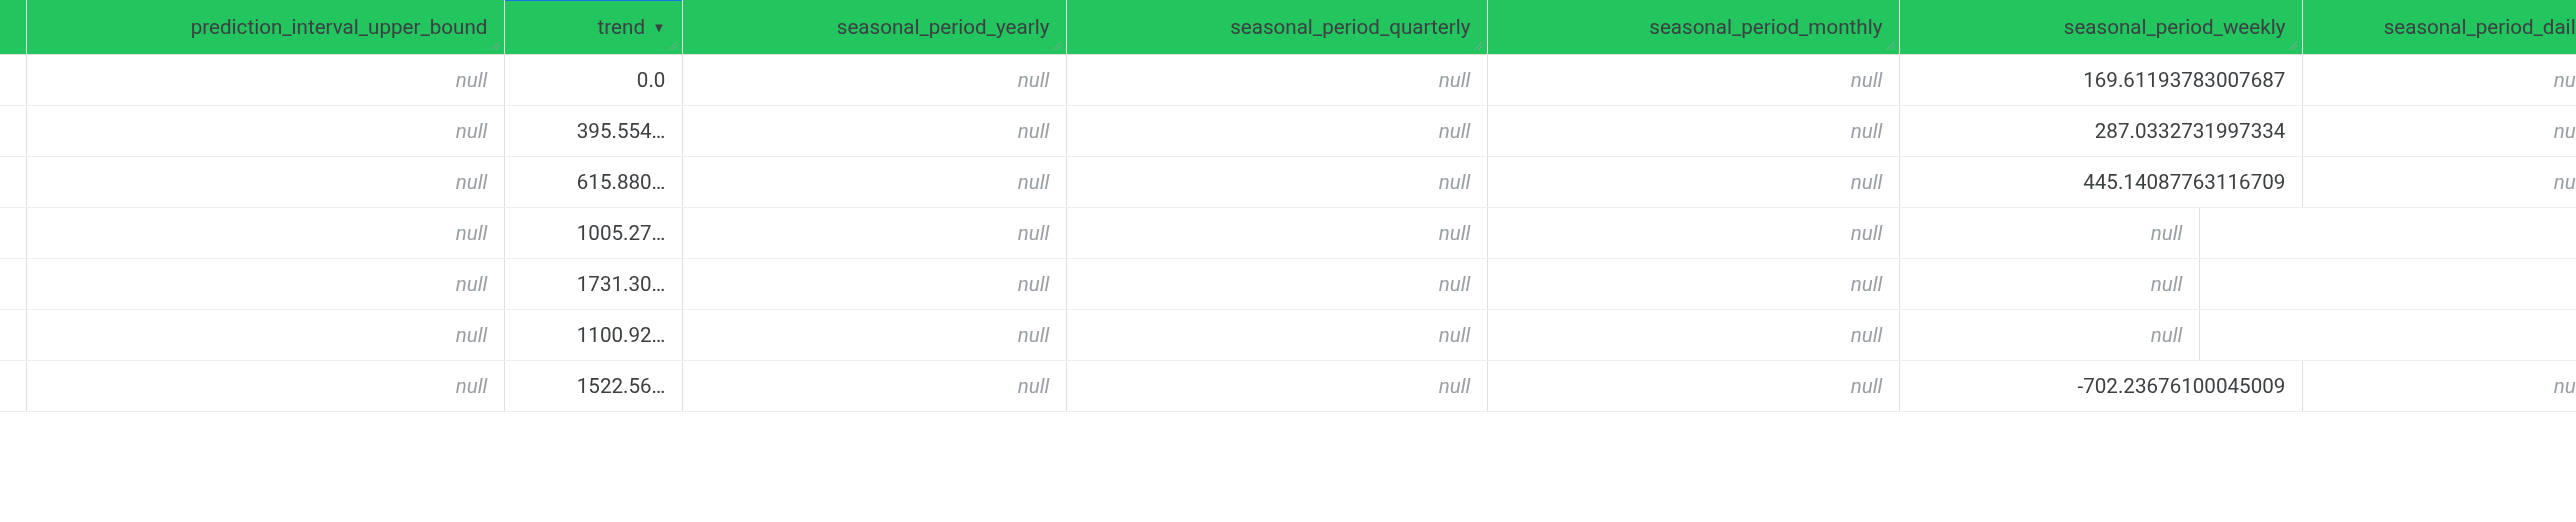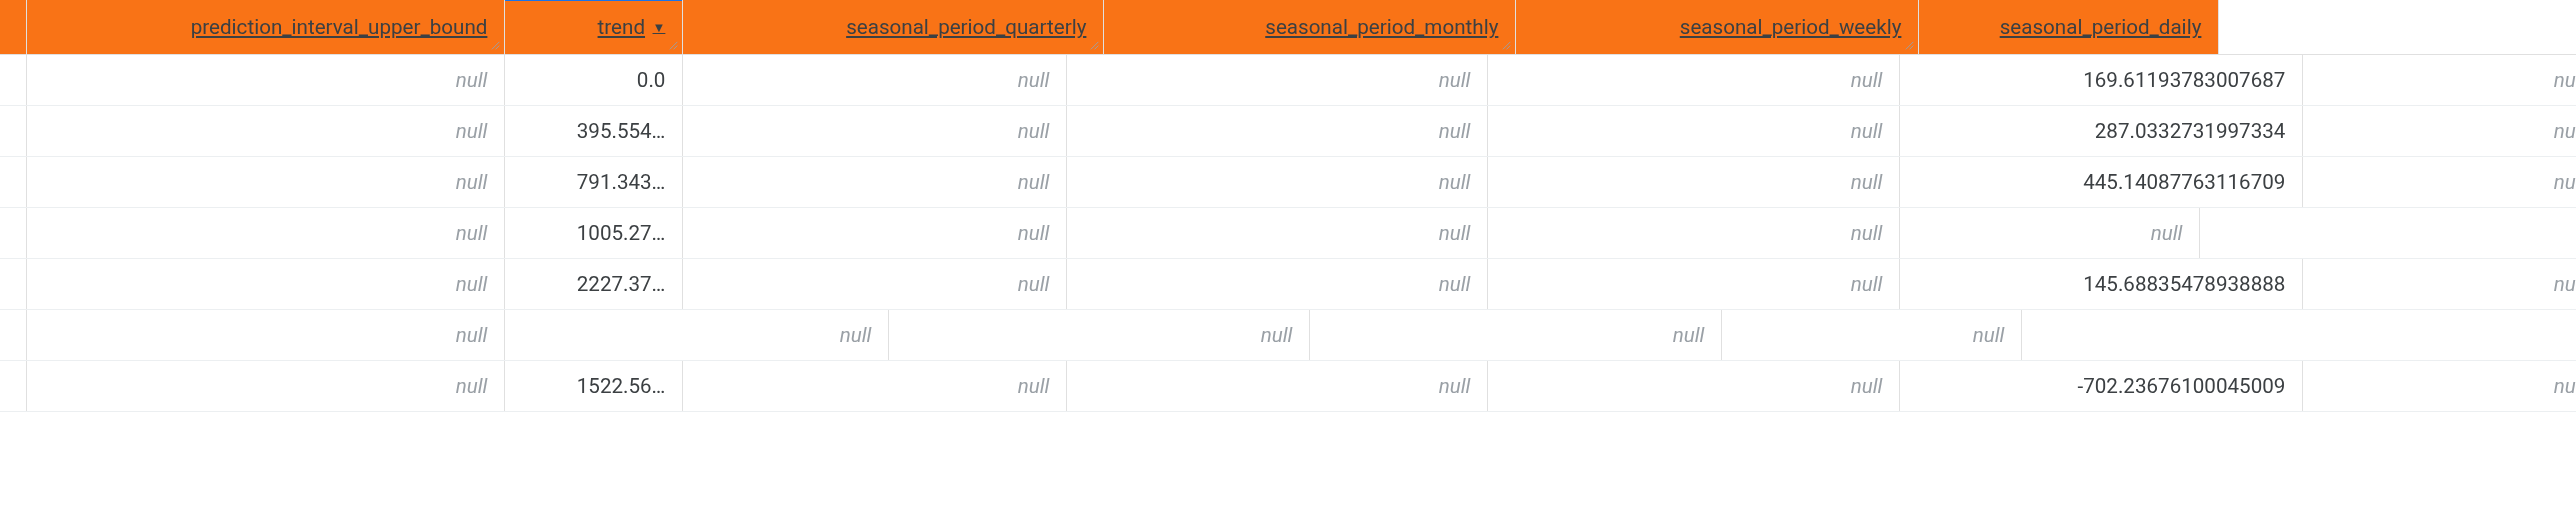--- a/index.html
+++ b/index.html
@@ -26,22 +26,21 @@
   }
   .gutter { flex: 0 0 19px; border-right:0.9px solid #e0e0e0;}
   .th {
     color: #3c4043;
     font-weight: 400;
     padding-top: 15px;
     padding-bottom: 15px;
     display: flex;
     align-items: center;
     justify-content: flex-end;
-    background: #f97316;
-    text-decoration: underline;
+    background: #22c55e;
   }
   .th .label { flex: 0 1 auto; }
   .th.sorted { position: relative; }
   .th.sorted::before {
     content:"";
     position:absolute;
     top:-1.9px; left:0; right:0;
     height:2.8px;
     background:#1a73e8;
   }
@@ -90,20 +89,29 @@
         <span class="label">trend</span>
         <span class="sort-icon">▼</span>
         <span class="resize">
             <svg width="11.2" height="11.2" viewBox="0 0 12 12">
               <line x1="2" y1="10" x2="10" y2="2" stroke="#9aa0a6" stroke-width="1"></line>
               <line x1="6" y1="10" x2="10" y2="6" stroke="#9aa0a6" stroke-width="1"></line>
             </svg>
           </span>
       </div>
 
+      <div class="th c2">
+        <span class="label">seasonal_period_yearly</span>
+        <span class="resize">
+            <svg width="11.2" height="11.2" viewBox="0 0 12 12">
+              <line x1="2" y1="10" x2="10" y2="2" stroke="#9aa0a6" stroke-width="1"></line>
+              <line x1="6" y1="10" x2="10" y2="6" stroke="#9aa0a6" stroke-width="1"></line>
+            </svg>
+          </span>
+      </div>
 
       <div class="th c3">
         <span class="label">seasonal_period_quarterly</span>
         <span class="resize">
             <svg width="11.2" height="11.2" viewBox="0 0 12 12">
               <line x1="2" y1="10" x2="10" y2="2" stroke="#9aa0a6" stroke-width="1"></line>
               <line x1="6" y1="10" x2="10" y2="6" stroke="#9aa0a6" stroke-width="1"></line>
             </svg>
           </span>
       </div>
@@ -152,49 +160,49 @@
         <div class="td c1">395.554…</div>
         <div class="td c2"><span class="null">null</span></div>
         <div class="td c3"><span class="null">null</span></div>
         <div class="td c4"><span class="null">null</span></div>
         <div class="td c5">287.0332731997334</div>
         <div class="td c6"><span class="null">null</span></div>
       </div>
       <div class="tr">
         <div class="gutter td"></div>
         <div class="td c0"><span class="null">null</span></div>
-        <div class="td c1">791.343…</div>
+        <div class="td c1">615.880…</div>
         <div class="td c2"><span class="null">null</span></div>
         <div class="td c3"><span class="null">null</span></div>
         <div class="td c4"><span class="null">null</span></div>
         <div class="td c5">445.14087763116709</div>
         <div class="td c6"><span class="null">null</span></div>
       </div>
       <div class="tr">
         <div class="gutter td"></div>
         <div class="td c0"><span class="null">null</span></div>
         <div class="td c1">1005.27…</div>
         <div class="td c2"><span class="null">null</span></div>
         <div class="td c3"><span class="null">null</span></div>
         <div class="td c4"><span class="null">null</span></div>
         <div class="td c6"><span class="null">null</span></div>
       </div>
       <div class="tr">
         <div class="gutter td"></div>
         <div class="td c0"><span class="null">null</span></div>
-        <div class="td c1">2227.37…</div>
-        <div class="td c2"><span class="null">null</span></div>
-        <div class="td c3"><span class="null">null</span></div>
-        <div class="td c4"><span class="null">null</span></div>
-        <div class="td c5">145.68835478938888</div>
-        <div class="td c6"><span class="null">null</span></div>
-      </div>
-      <div class="tr">
-        <div class="gutter td"></div>
-        <div class="td c0"><span class="null">null</span></div>
+        <div class="td c1">1731.30…</div>
+        <div class="td c2"><span class="null">null</span></div>
+        <div class="td c3"><span class="null">null</span></div>
+        <div class="td c4"><span class="null">null</span></div>
+        <div class="td c6"><span class="null">null</span></div>
+      </div>
+      <div class="tr">
+        <div class="gutter td"></div>
+        <div class="td c0"><span class="null">null</span></div>
+        <div class="td c1">1100.92…</div>
         <div class="td c2"><span class="null">null</span></div>
         <div class="td c3"><span class="null">null</span></div>
         <div class="td c4"><span class="null">null</span></div>
         <div class="td c6"><span class="null">null</span></div>
       </div>
       <div class="tr">
         <div class="gutter td"></div>
         <div class="td c0"><span class="null">null</span></div>
         <div class="td c1">1522.56…</div>
         <div class="td c2"><span class="null">null</span></div>

